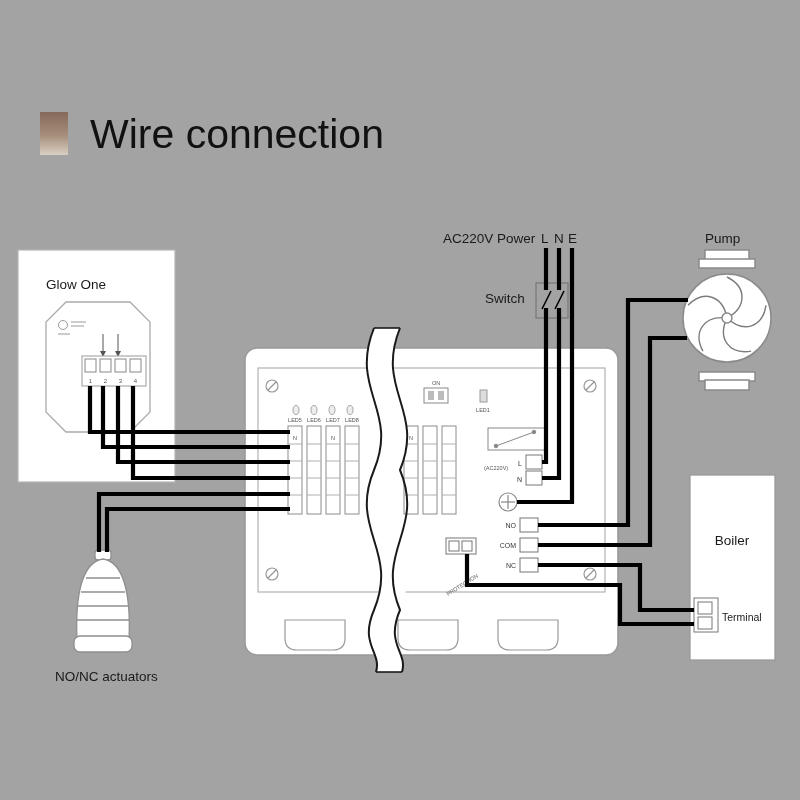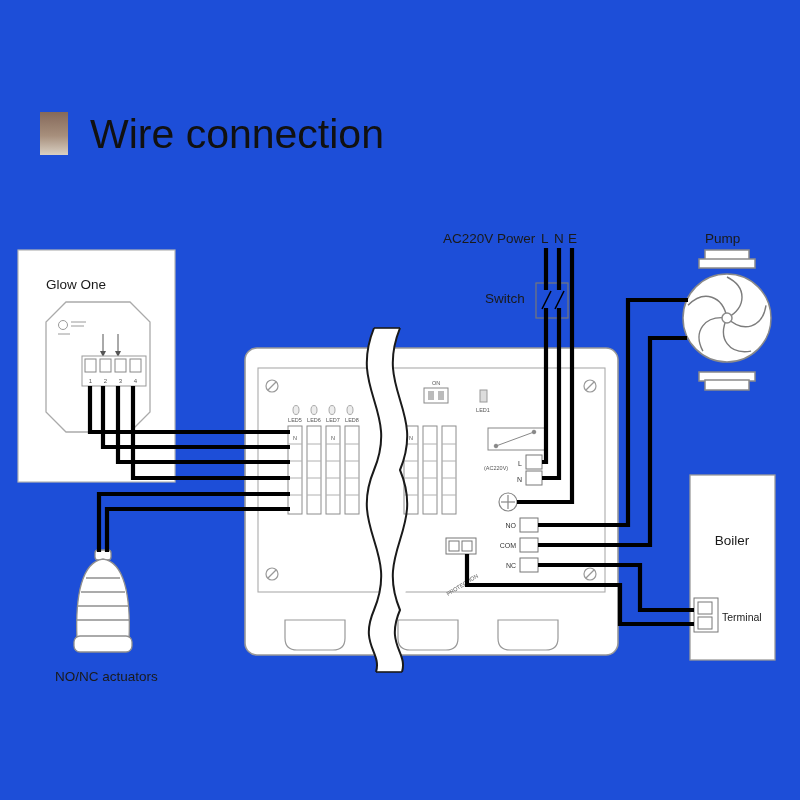--- a/index.html
+++ b/index.html
@@ -1,16 +1,16 @@
 <!DOCTYPE html>
 <html><head>
 <meta charset="utf-8">
 <style>
   html,body{margin:0;padding:0;background:#ffffff;}
-  .canvas{position:relative;width:800px;height:800px;background:#1d4ed8;overflow:hidden;}
+  .canvas{position:relative;width:800px;height:800px;background:#a3a3a3;overflow:hidden;}
   svg{position:absolute;left:0;top:0;}
   text{font-family:"Liberation Sans", sans-serif;fill:#1a1a1a;}
   .title-text{font-size:41px;fill:#111;}
   .lbl{font-size:13.5px;}
   .lbl-sm{font-size:10.5px;}
   .tiny{font-size:6px;fill:#555;}
   .tiny2{font-size:5.5px;fill:#555;}
   .term-lbl{font-size:7px;fill:#333;}
 </style>
 </head>

